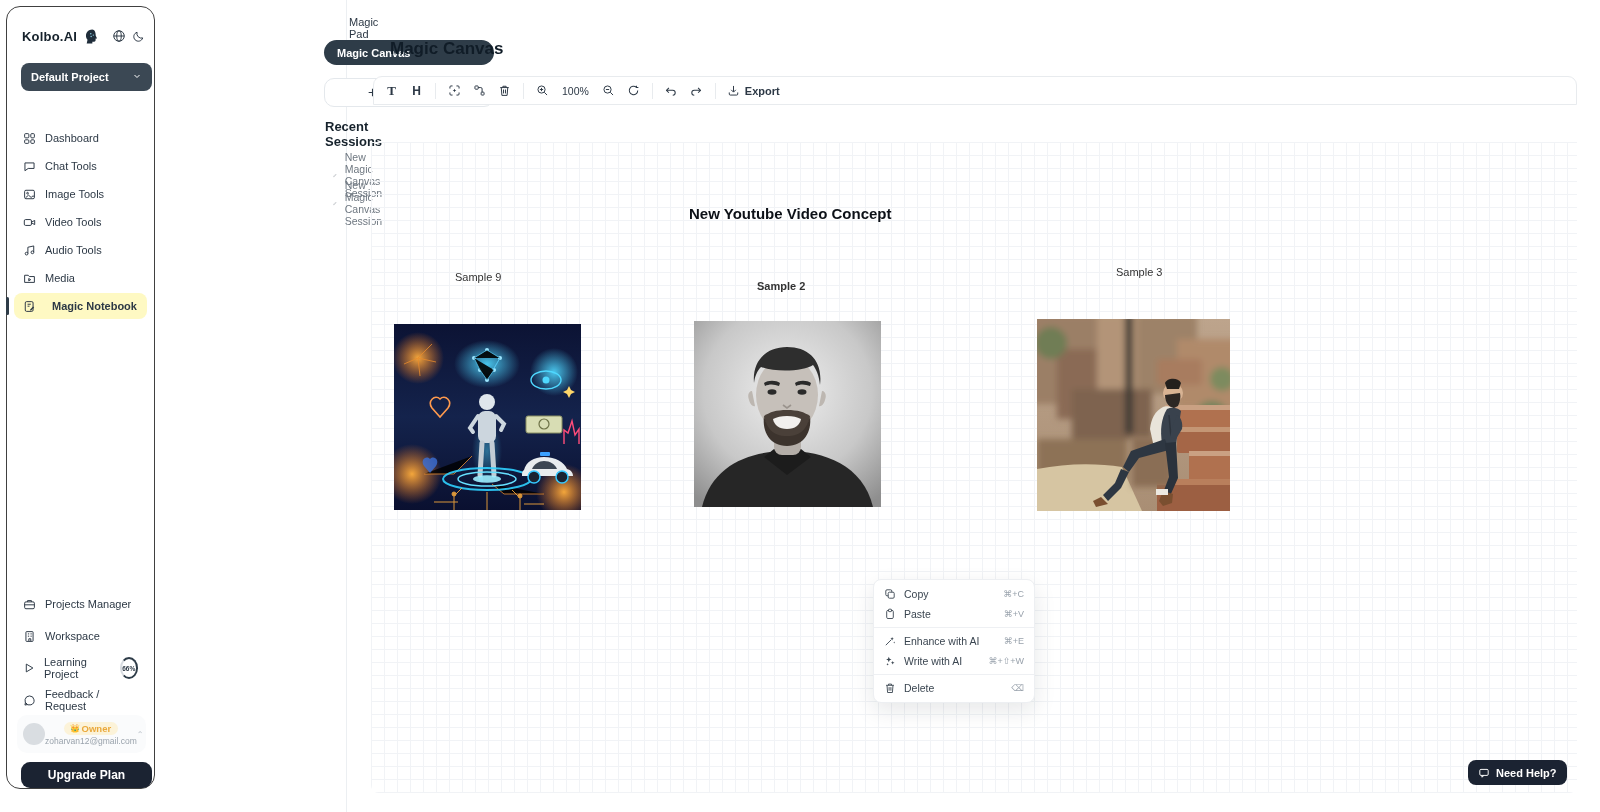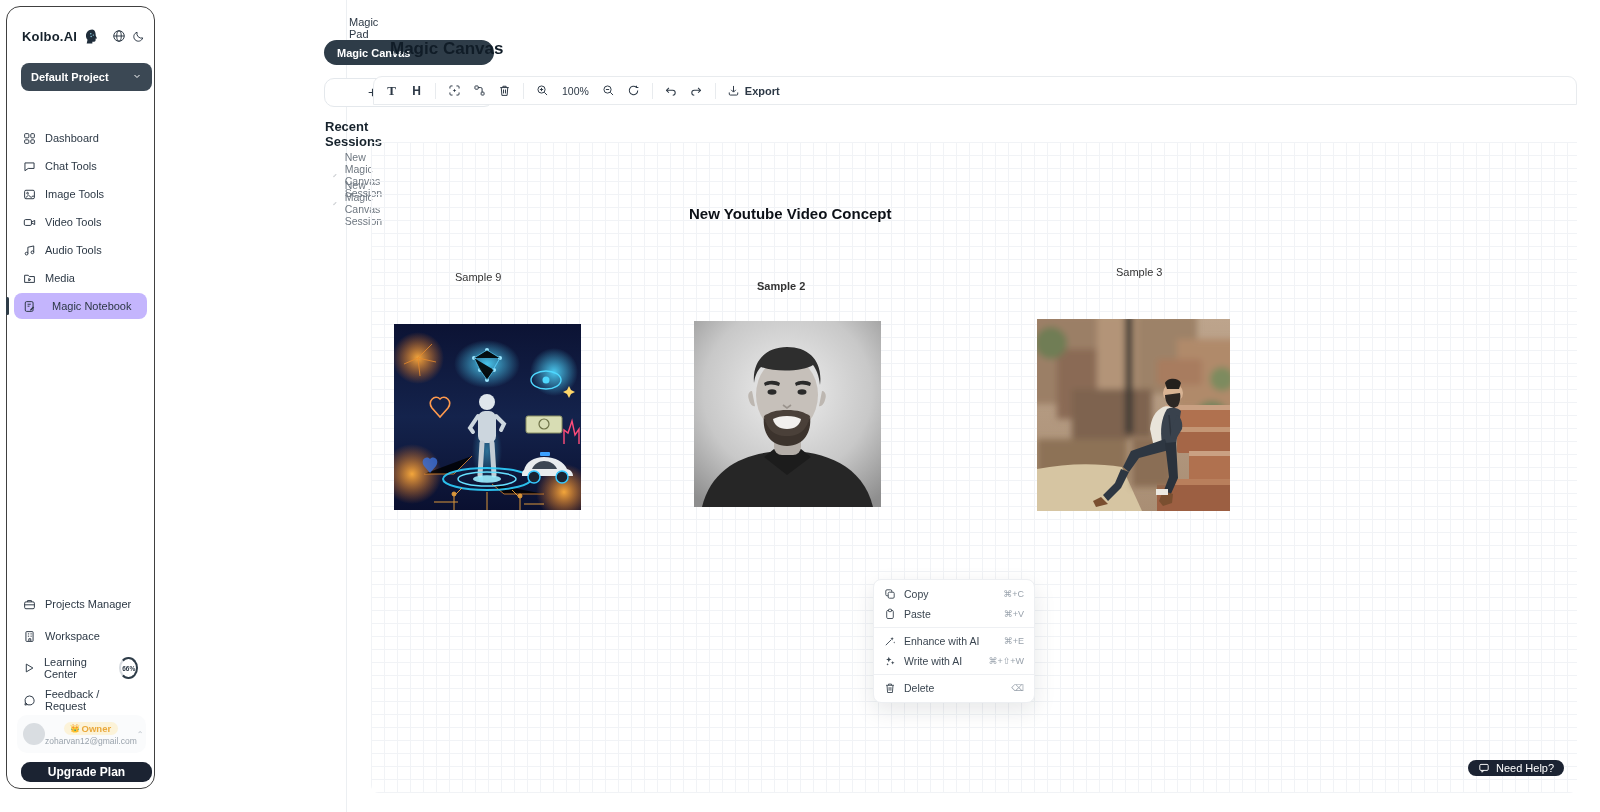--- a/index.html
+++ b/index.html
@@ -9,34 +9,34 @@
   
   .sidebar { position:absolute; left:6px; top:6px; width:149px; height:783px; background:#fff; border:1px solid #404040; border-radius:14px; }
   .logo-row { position:absolute; left:15px; top:20px; right:10px; display:flex; align-items:center; gap:6px; }
   .logo-text { font-size:13px; font-weight:bold; color:#16222c; letter-spacing:.2px; }
   .logo-row .spacer { flex:1; }
   .icon-btn { width:18px; height:18px; display:flex; align-items:center; justify-content:center; color:#2c3845; cursor:pointer; }
   .proj-btn { position:absolute; left:14px; top:56px; width:131px; height:28px; background:#3b4854; border-radius:8px; color:#fff; font-size:11px; font-weight:bold; display:flex; align-items:center; padding:0 10px; cursor:pointer; }
   .proj-btn .spacer { flex:1; }
   .nav { position:absolute; left:7px; top:98px; right:7px;margin-top:20px; }
   .nav-item { display:flex; align-items:center; gap:9px; height:26px; padding:0 9px; margin-bottom:2px; border-radius:8px; font-size:11px; color:#2c3845; cursor:pointer; position:relative; }
-  .nav-item.selected { background:#c4b5fd; font-weight:normal;gap:16px; }
+  .nav-item.selected { background:#fef9c3; font-weight:bold;gap:16px; }
   .nav-item.selected::before { content:""; position:absolute; left:-8px; top:4px; width:3px; height:18px; background:#2e3c48; border-radius:2px; }
   .nav-item svg { flex:none; }
   .nav-bottom { position:absolute; left:7px; top:582px; right:7px; }
   .nav-bottom .nav-item { height:30px; }
   .badge-circle { margin-left:2px; width:22px; height:22px; border-radius:50%; border:2px solid #2e3c48; border-left-color:#d7dbe0; display:flex; align-items:center; justify-content:center; font-size:6.5px; color:#2c3845; font-weight:bold; }
   .user-row { position:absolute; left:10px; top:708px; right:8px; height:38px; border-radius:10px; background:#fafbfc; display:flex; align-items:center; padding:0 6px; cursor:pointer; }
   .avatar { width:22px; height:22px; border-radius:50%; background:#d9dde1; flex:none; }
   .user-meta { flex:1; display:flex; flex-direction:column; align-items:center; line-height:1.2; }
   .owner-pill { background:#fcf3d9; color:#eaa93c; font-size:9.5px; font-weight:bold; border-radius:8px; padding:1px 7px; display:inline-flex; align-items:center; gap:1px; }
   .owner-pill .crown { font-size:8px; }
   .user-email { font-size:8.5px; color:#9aa3ac; margin-top:1px; }
   .user-caret { color:#b6bdc4; font-size:8px; }
-  .upgrade-btn { position:absolute; left:14px; top:755px; width:131px; height:20px; background:#1b2332; color:#fff; font-size:12px; font-weight:bold; border:none; border-radius:9px; cursor:pointer; }
+  .upgrade-btn { position:absolute; left:14px; top:755px; width:131px; height:26px; background:#1b2332; color:#fff; font-size:12px; font-weight:bold; border:none; border-radius:9px; cursor:pointer; }
 
   
   .panel { position:absolute; left:155px; top:0; width:192px; height:812px; background:#fff; border-right:1px solid #eceff2; }
   .panel-item { position:absolute; left:170px; font-size:11px; color:#2c3845; cursor:pointer;margin-left:24px; }
   .panel-pill { position:absolute; left:169px; top:40px; width:170px; height:25px; background:#2e3c48; border-radius:13px; color:#fff; font-size:11px; font-weight:bold; display:flex; align-items:center; padding:0 13px; cursor:pointer; }
   .new-session { position:absolute; left:169px; top:78px; width:170px; height:29px; background:#fff; border:1px solid #e4e8ec; border-radius:10px; font-size:11px; font-weight:bold; color:#2c3845; display:flex; align-items:center; justify-content:center; gap:6px; cursor:pointer; }
   .recent-title { position:absolute; left:170px; top:119px; font-size:13px; font-weight:bold; color:#16222c; }
   .session-item { position:absolute; left:178px; display:flex; align-items:center; gap:8px; font-size:10.5px; color:#6e7780; cursor:pointer; }
 
   
@@ -55,21 +55,21 @@
   .sample-img { position:absolute; cursor:pointer; }
   .sample-img svg { display:block; }
 
   
   .ctx-menu { position:absolute; left:873px; top:547px; width:162px; background:#fff; border:1px solid #edeff2; border-radius:8px; box-shadow:0 8px 22px rgba(20,30,40,.10); padding:4px 0; }
   .ctx-item { display:flex; align-items:center; gap:8px; height:20px; padding:0 10px; font-size:10.5px; color:#3a4550; cursor:pointer; }
   .ctx-item .lbl { flex:1; }
   .ctx-short { font-size:9px; color:#99a2ac; }
   .ctx-sep { height:1px; background:#eef0f3; margin:3px 0; }
 
-  .help-btn { position:absolute; left:1468px; top:760px; height:16px; background:#1b2332; color:#fff; border:none; border-radius:8px; font-size:11px; font-weight:normal; display:flex; align-items:center; gap:6px; padding:0 10px; cursor:pointer; }
+  .help-btn { position:absolute; left:1468px; top:760px; height:25px; background:#1b2332; color:#fff; border:none; border-radius:8px; font-size:11px; font-weight:bold; display:flex; align-items:center; gap:6px; padding:0 10px; cursor:pointer; }
 </style>
 </head>
 <body>
 
 <div class="app">
 
   <div class="sidebar">
     <div class="logo-row">
       <span class="logo-text">Kolbo.AI</span>
       <span class="icon-btn">
@@ -171,21 +171,21 @@
         <svg width="13" height="13" viewBox="0 0 20 20" fill="none" stroke="#2c3845" stroke-width="1.5">
             <rect x="4.5" y="2.5" width="11" height="15" rx="1"></rect>
             <path d="M7.5 6h2M11.5 6h2M7.5 9.5h2M11.5 9.5h2M9 17v-3.5h3V17"></path>
           </svg>
         <span>Workspace</span>
       </div>
       <div class="nav-item">
         <svg width="12" height="12" viewBox="0 0 20 20" fill="none" stroke="#2c3845" stroke-width="1.6">
             <path d="M5.5 3.5l11 6.5-11 6.5z" stroke-linejoin="round"></path>
           </svg>
-        <span>Learning Center</span>
+        <span>Learning Project</span>
         <span class="badge-circle">66%</span>
       </div>
       <div class="nav-item">
         <svg width="13" height="13" viewBox="0 0 20 20" fill="none" stroke="#2c3845" stroke-width="1.5">
             <path d="M10 3a7 7 0 1 1-6.2 10.2L3 17l3.8-.8A7 7 0 0 1 10 3z"></path>
           </svg>
         <span>Feedback / Request</span>
       </div>
     </div>
 

